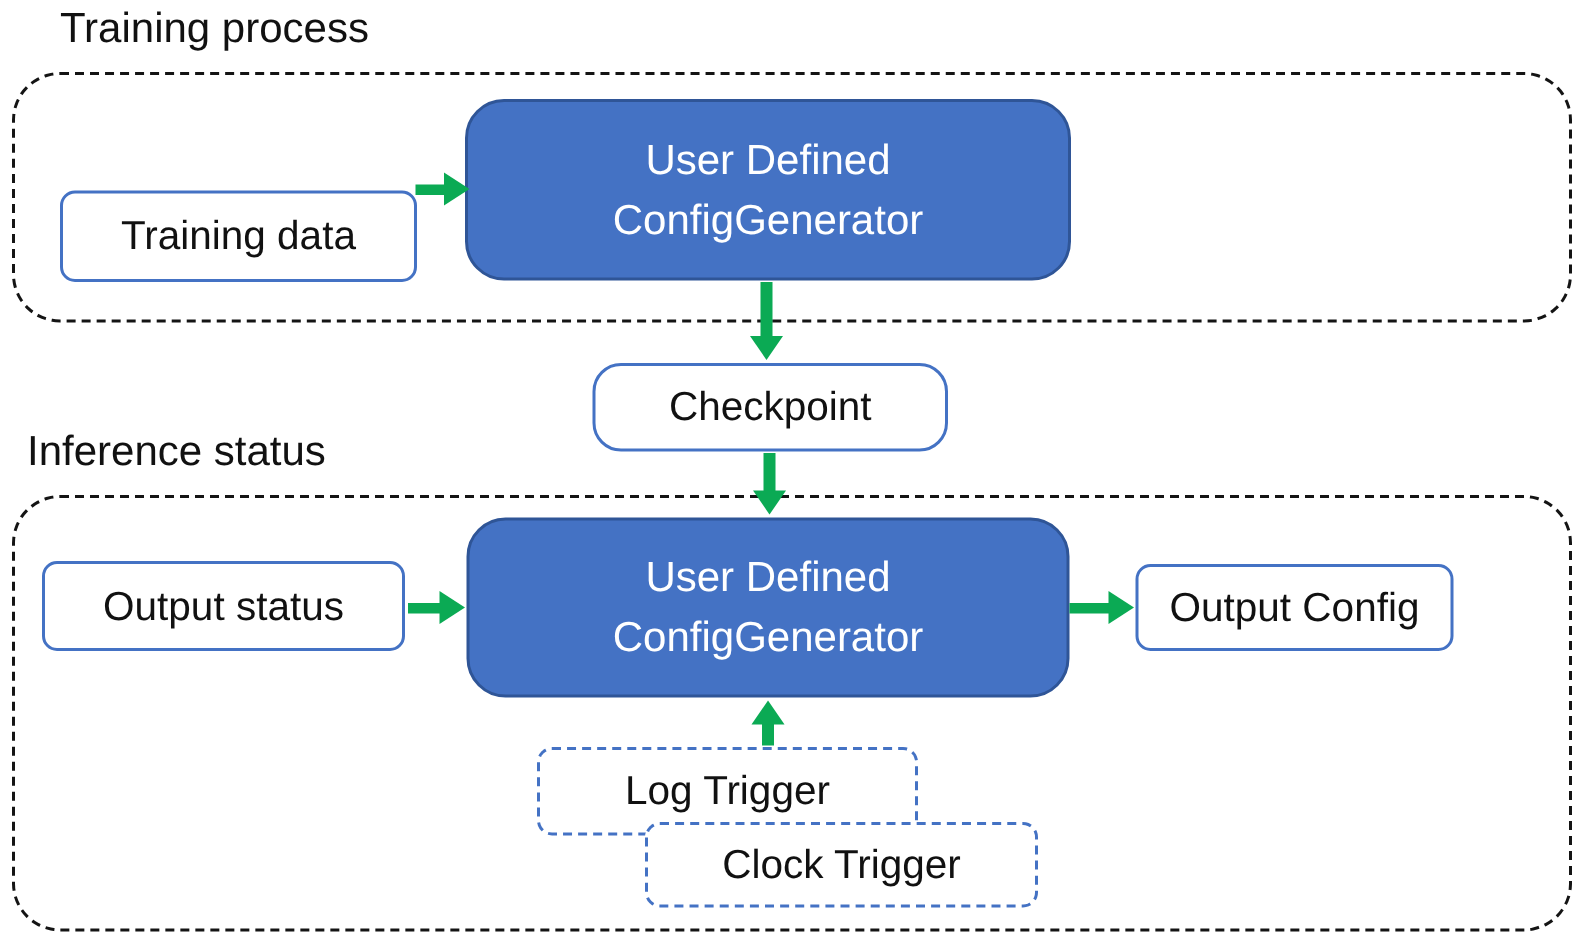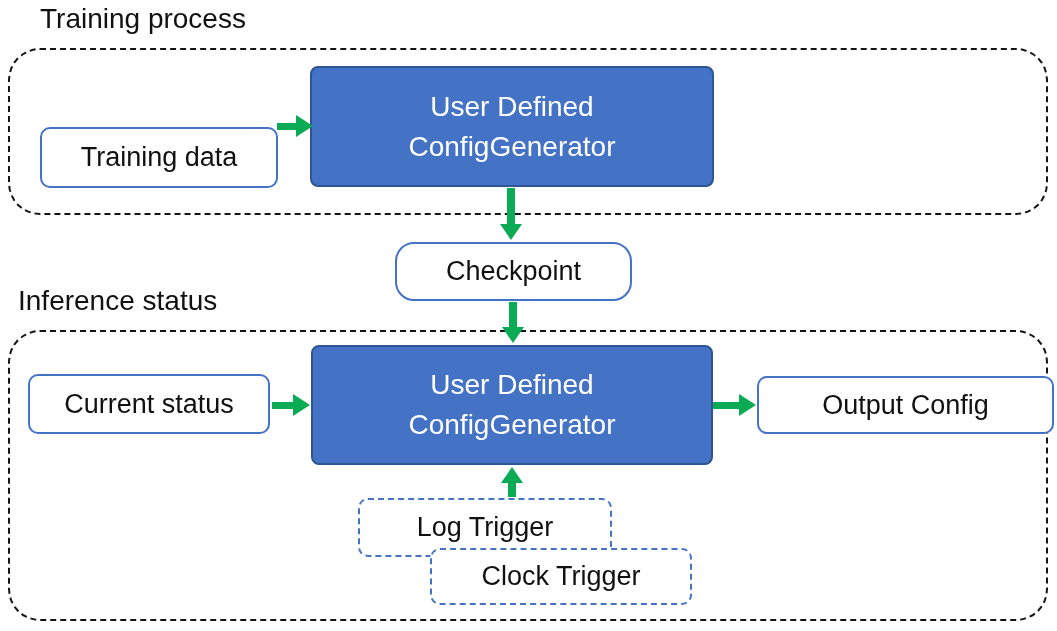--- a/index.html
+++ b/index.html
@@ -40,21 +40,21 @@
     box-sizing:border-box;
   }
   .io-node{
     border:2px solid var(--blue-fill);
     border-radius:10px;
     color:var(--ink);
   }
   .generator-node{
     background:var(--blue-fill);
     border:2.5px solid var(--blue-dark);
-    border-radius:8px;
+    border-radius:26px;
     color:#ffffff;
     font-size:28px;
     line-height:40px;
     white-space:pre-line;
   }
   .trigger-node{
     border:2px dashed var(--blue-fill);
     border-radius:10px;
     color:var(--ink);
   }
@@ -96,26 +96,26 @@
 
   <div class="node generator-node" style="left:310px;top:66px;width:404px;height:121px;">User Defined
 ConfigGenerator</div>
 
   <div class="node io-node" style="left:395px;top:242px;width:237px;height:59px;border-radius:19px;">Checkpoint</div>
 
   <div class="section-label" style="left:18px;top:285px;">Inference status</div>
 
   <div class="process-container" style="left:8px;top:330px;width:1036px;height:287px;"></div>
 
-  <div class="node io-node" style="left:28px;top:374px;width:242px;height:60px;">Current status</div>
+  <div class="node io-node" style="left:28px;top:374px;width:242px;height:60px;">Output status</div>
 
   <div class="node generator-node" style="left:311px;top:345px;width:402px;height:120px;">User Defined
 ConfigGenerator</div>
 
-  <div class="node io-node" style="left:757px;top:376px;width:297px;height:58px;">Output Config</div>
+  <div class="node io-node" style="left:757px;top:376px;width:212px;height:58px;">Output Config</div>
 
   <div class="node trigger-node" style="left:358px;top:498px;width:254px;height:59px;z-index:2;">Log Trigger</div>
 
   <div class="node trigger-node" style="left:430px;top:548px;width:262px;height:57px;z-index:3;">Clock Trigger</div>
 
   <div class="arrow arrow-right" style="left:277px;top:115px;width:36px;height:22px;">
     <div class="shaft"></div>
       <div class="head"></div>
   </div>
 

